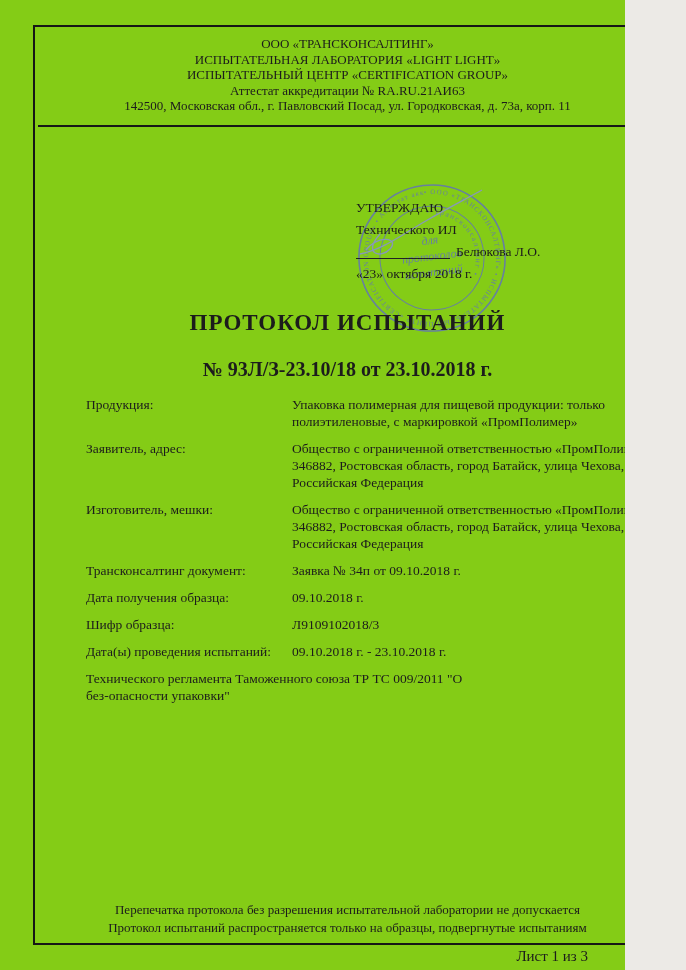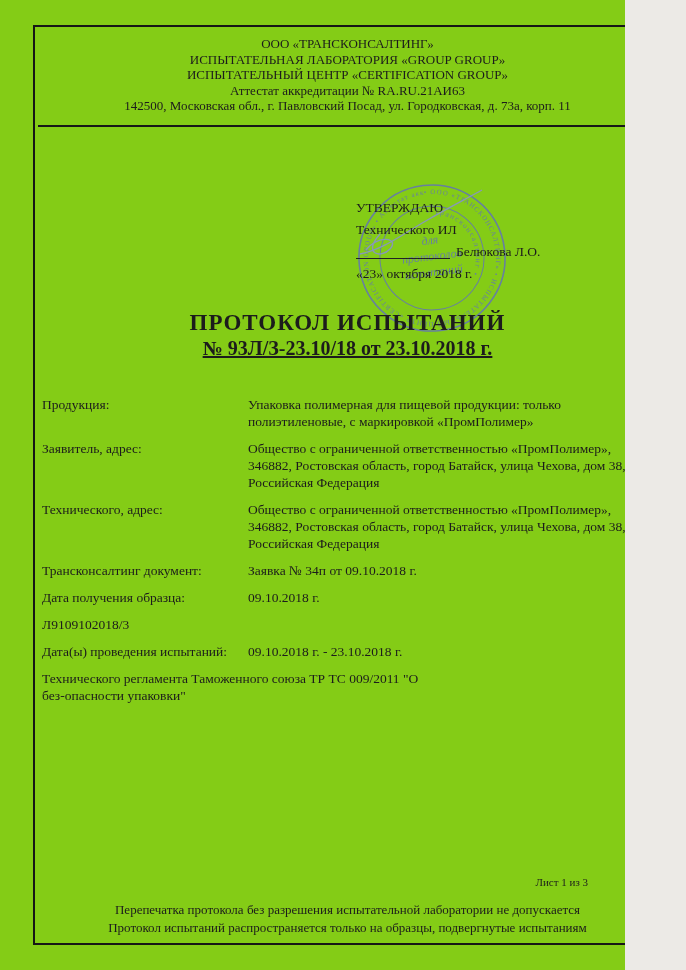--- a/index.html
+++ b/index.html
@@ -36,49 +36,49 @@
   }
   .sig-wrap {
     position:absolute; left:352px; top:188px; width:140px; height:85px;
     z-index:2;
   }
   .title-block {
     position:absolute; left:33px; top:310px; width:629px;
     text-align:center; font-weight:bold; z-index:4;
   }
   .title-1 { font-size:23px; letter-spacing:1px; }
-  .title-2 { font-size:20px; margin-top:1px;text-decoration:underline; }
+  .title-2 { font-size:20px; margin-top:22px; }
   .fields {
     position:absolute; left:42px; top:396px; width:606px;
     font-size:13.5px; line-height:17px;
   }
-  .frow { display:flex; margin-bottom:10px; }
+  .frow { display:flex; margin-bottom:10px;margin-left:44px; }
   .flabel { width:206px; flex:0 0 206px; }
   .fvalue { width:400px; flex:0 0 400px; }
   .footer-notes {
     position:absolute; left:33px; top:880px; width:629px;
     text-align:center; font-size:13px; line-height:18px;margin-top:21px;
   }
   .sheet-label {
-    position:absolute; right:37px; top:876px; font-size:11px;
+    position:absolute; right:37px; top:948px; font-size:15px;
   }
   .stamp-ring-text { font-size:6.8px; letter-spacing:1.1px; }
   .stamp-ring-text2 { font-size:7.5px; letter-spacing:1.5px; }
   .stamp-center { font-size:12px; font-style:italic; }
 </style>
 </head>
 <body>
 
 <div class="page">
 
   <div class="frame"></div>
 
   <div class="header">
     <div class="hline">ООО «ТРАНСКОНСАЛТИНГ»</div>
-    <div class="hline">ИСПЫТАТЕЛЬНАЯ ЛАБОРАТОРИЯ «GROUP GROUP»</div>
+    <div class="hline">ИСПЫТАТЕЛЬНАЯ ЛАБОРАТОРИЯ «LIGHT LIGHT»</div>
     <div class="hline">ИСПЫТАТЕЛЬНЫЙ ЦЕНТР «CERTIFICATION GROUP»</div>
     <div class="hline">Аттестат аккредитации № RA.RU.21АИ63</div>
     <div class="hline">142500, Московская обл., г. Павловский Посад, ул. Городковская, д. 73а, корп. 11</div>
   </div>
   <div class="header-rule"></div>
 
   <div class="stamp-wrap">
     <svg width="172" height="172" viewBox="0 0 172 172">
       <defs>
         <path id="ringOuter" d="M 86,22 a 64,64 0 1,1 -0.01,0"></path>
@@ -123,32 +123,33 @@
   <div class="fields">
     <div class="frow">
       <div class="flabel">Продукция:</div>
       <div class="fvalue">Упаковка полимерная для пищевой продукции: только полиэтиленовые, с маркировкой «ПромПолимер»</div>
     </div>
     <div class="frow">
       <div class="flabel">Заявитель, адрес:</div>
       <div class="fvalue">Общество с ограниченной ответственностью «ПромПолимер», 346882, Ростовская область, город Батайск, улица Чехова, дом 38, Российская Федерация</div>
     </div>
     <div class="frow">
-      <div class="flabel">Технического, адрес:</div>
+      <div class="flabel">Изготовитель, мешки:</div>
       <div class="fvalue">Общество с ограниченной ответственностью «ПромПолимер», 346882, Ростовская область, город Батайск, улица Чехова, дом 38, Российская Федерация</div>
     </div>
     <div class="frow">
       <div class="flabel">Трансконсалтинг документ:</div>
       <div class="fvalue">Заявка № 34п от 09.10.2018 г.</div>
     </div>
     <div class="frow">
       <div class="flabel">Дата получения образца:</div>
       <div class="fvalue">09.10.2018 г.</div>
     </div>
     <div class="frow">
+      <div class="flabel">Шифр образца:</div>
       <div class="fvalue">Л9109102018/3</div>
     </div>
     <div class="frow">
       <div class="flabel">Дата(ы) проведения испытаний:</div>
       <div class="fvalue">09.10.2018 г. - 23.10.2018 г.</div>
     </div>
     <div class="frow">
       <div class="fvalue">Технического регламента Таможенного союза ТР ТС 009/2011 "О без-опасности упаковки"</div>
     </div>
   </div>

